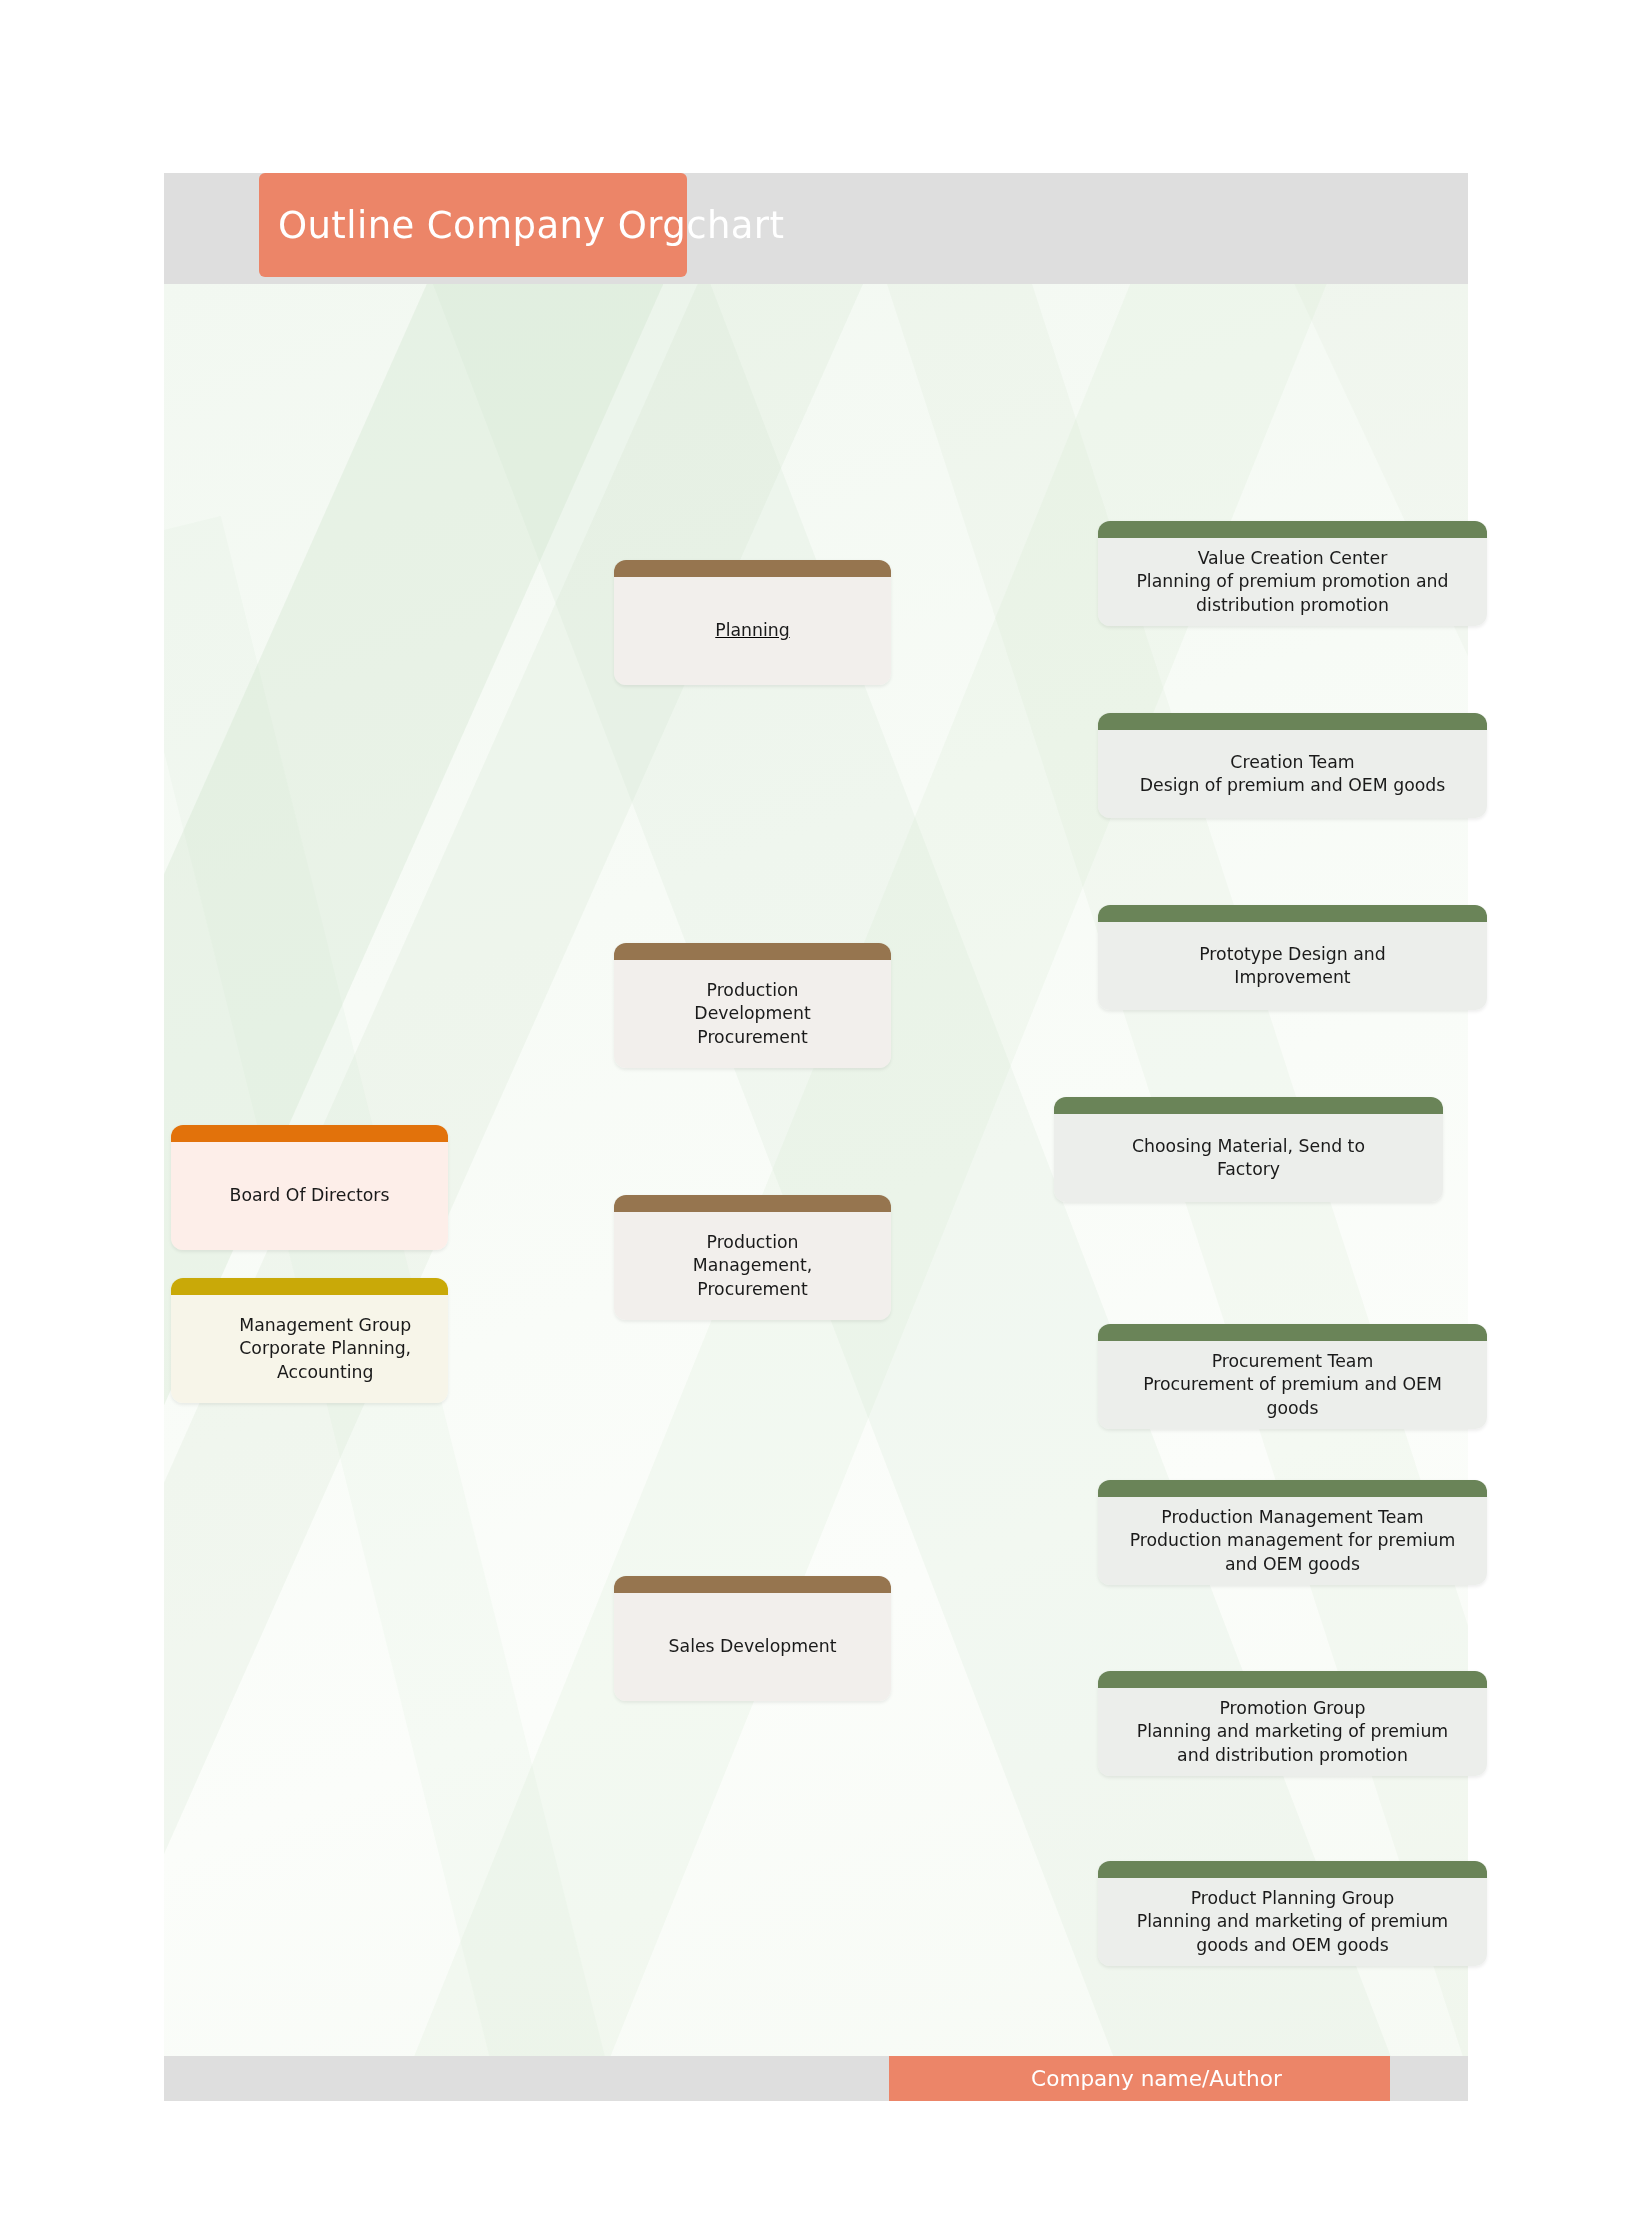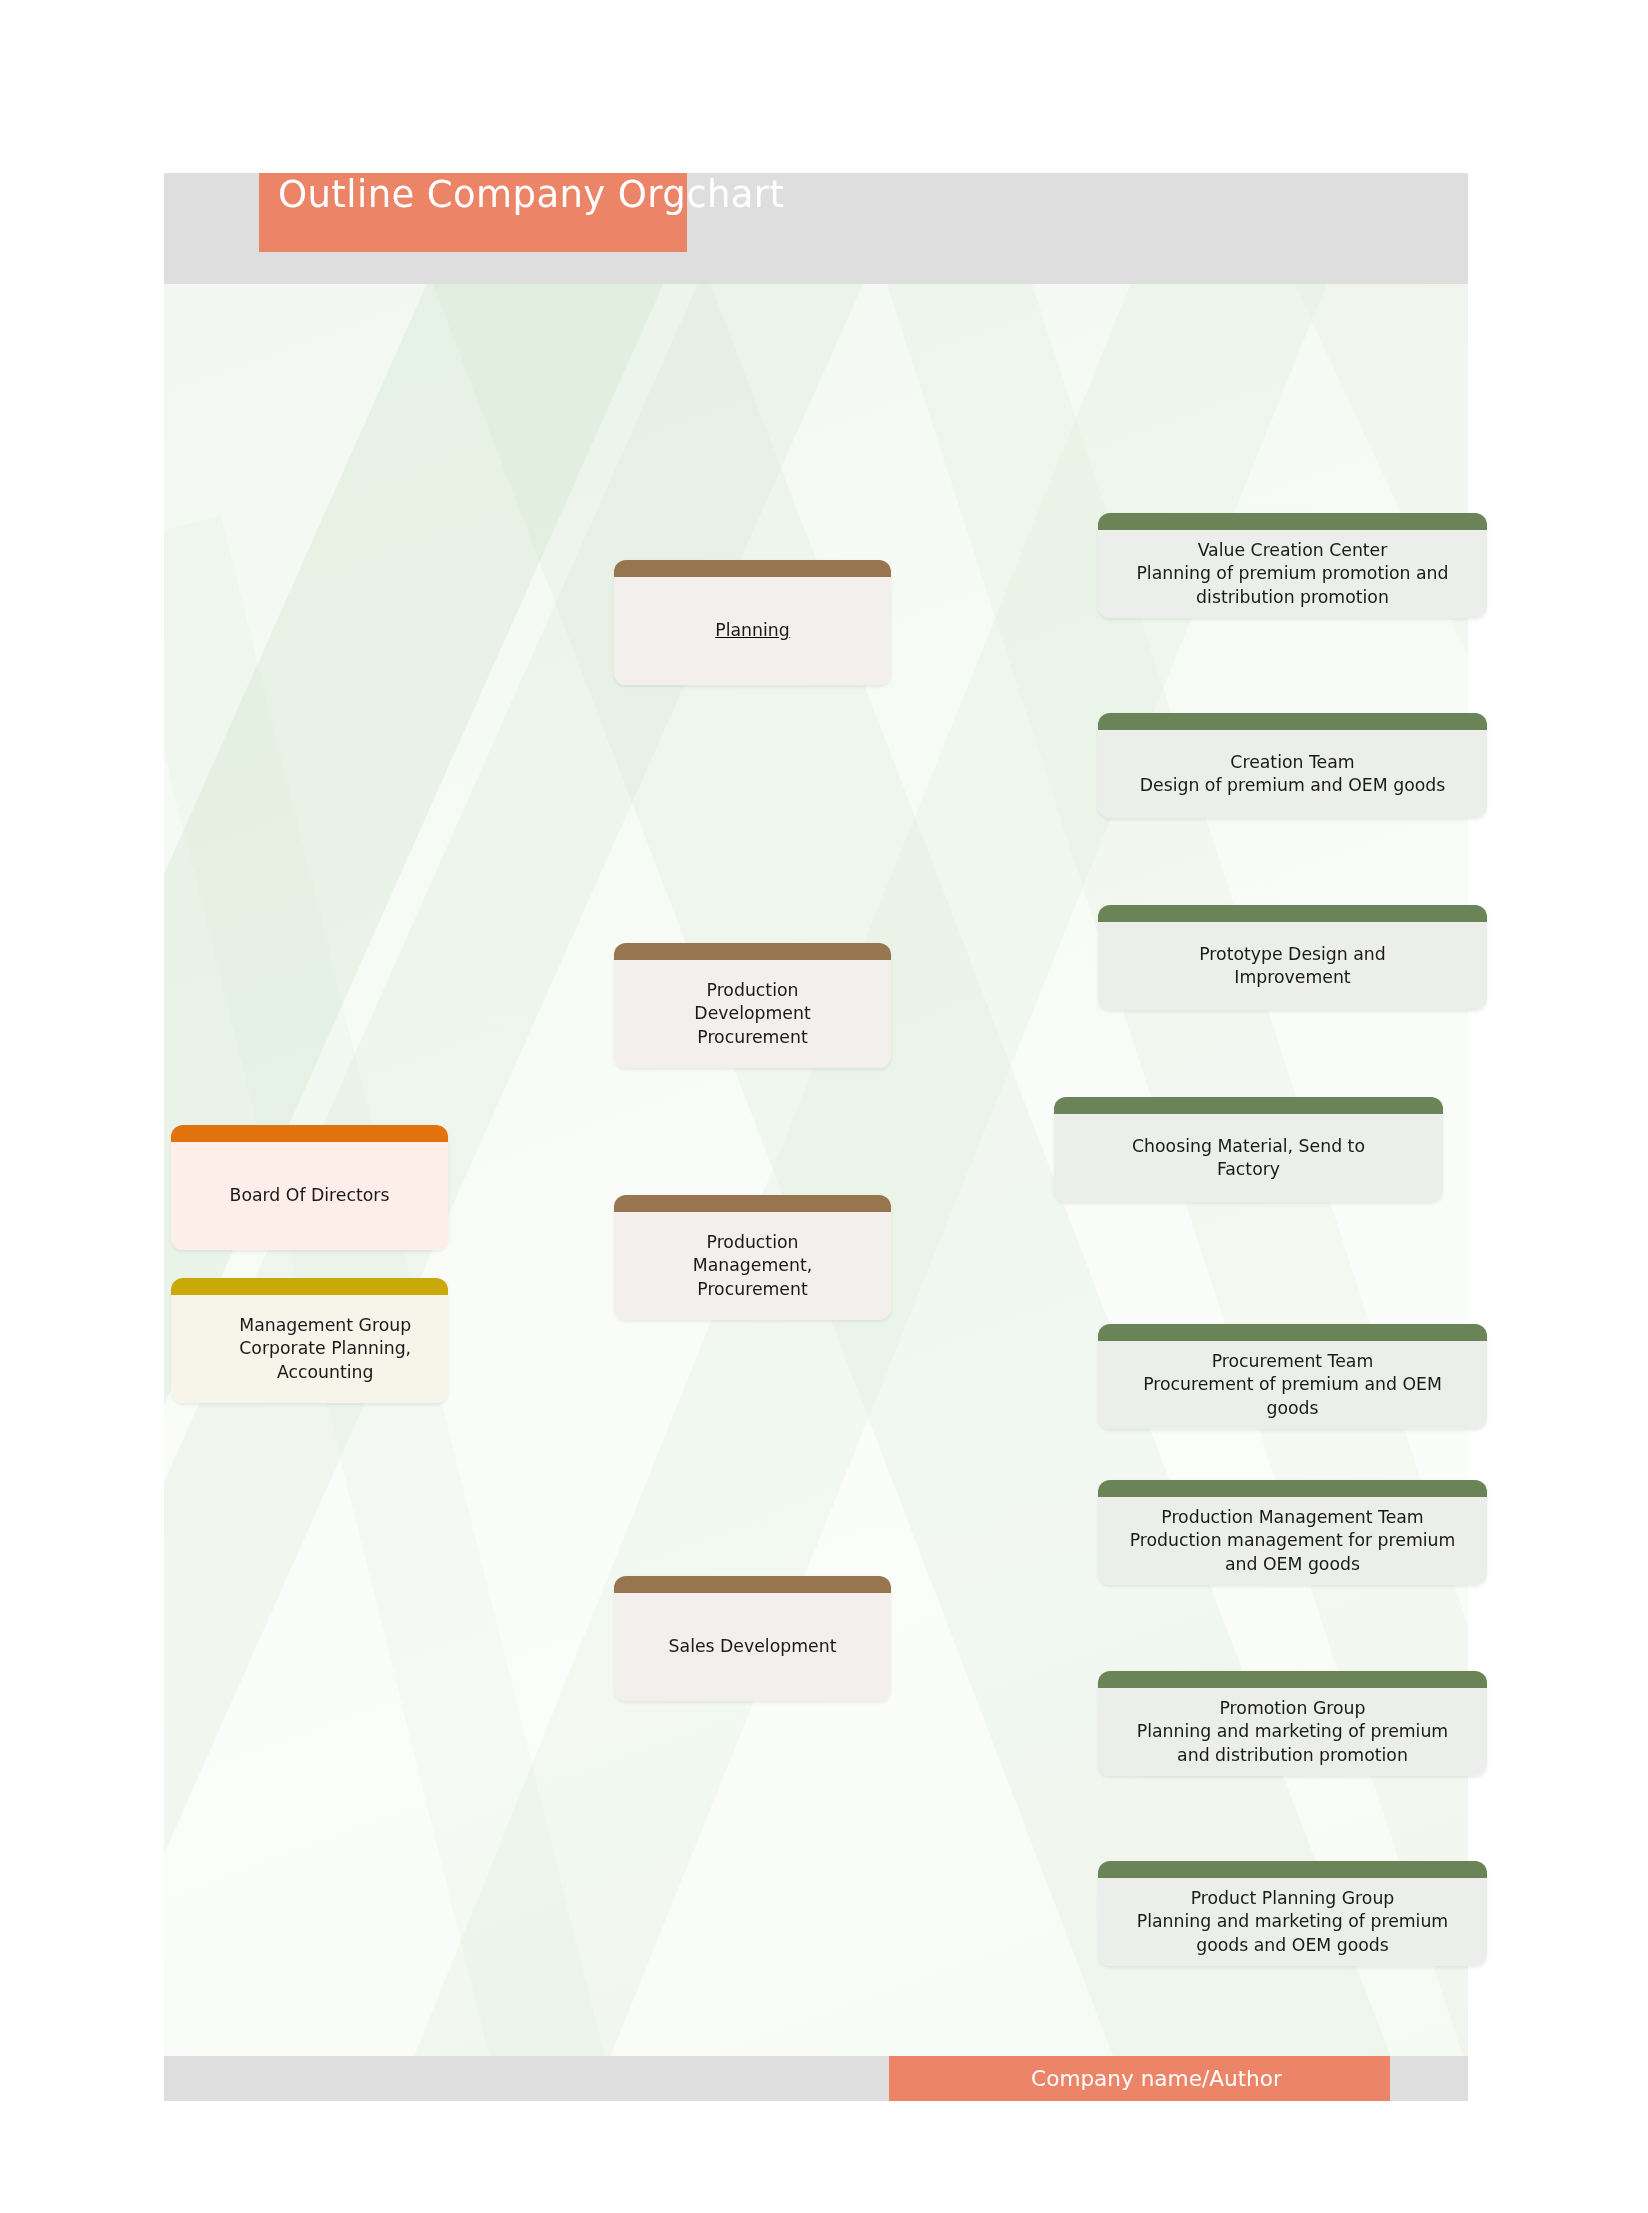--- a/index.html
+++ b/index.html
@@ -29,23 +29,25 @@
     top: 0;
     width: 1304px;
     height: 111px;
     background: #dedede;
   }
   .title-block {
     position: absolute;
     left: 95px;
     top: 0px;
     width: 428px;
-    height: 79px;
+    height: 104px;
     background: #ec8568;
     display: flex;
+    align-items: center;
+    border-radius: 6px;
   }
   .title-text {
     color: #ffffff;
     font-size: 37px;
     font-family: "DejaVu Sans", sans-serif;
     font-weight: 400;
     letter-spacing: 0.4px;
     padding-left: 19px;
     white-space: nowrap;
   }
@@ -156,21 +158,21 @@
   <div class="canvas">
     <div class="wm b1"></div>
     <div class="wm b2"></div>
     <div class="wm b3"></div>
     <div class="wm b4"></div>
     <div class="wm b5"></div>
     <div class="wm b6"></div>
     <div class="wm b7"></div>
   </div>
 
-  <div class="node v-green" style="left:934px; top:340px; width:389px; height:105px;">
+  <div class="node v-green" style="left:934px; top:348px; width:389px; height:105px;">
     <div class="bar"></div>
     <div class="body">
       <span class="label">Value Creation Center
 Planning of premium promotion and
 distribution promotion</span>
     </div>
   </div>
 
   <div class="node v-green" style="left:934px; top:540px; width:389px; height:105px;">
     <div class="bar"></div>

